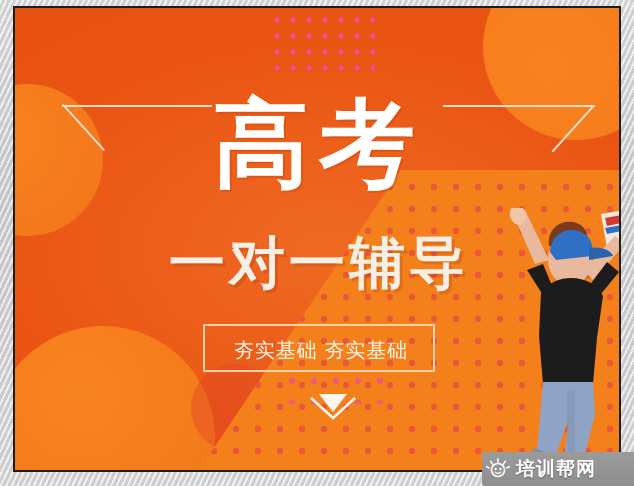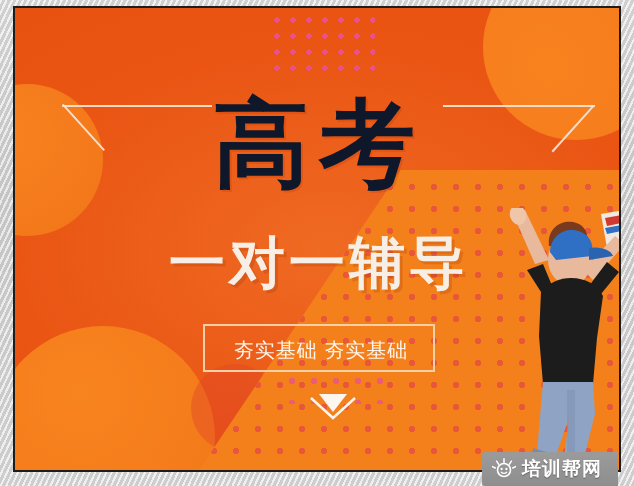--- a/index.html
+++ b/index.html
@@ -97,21 +97,21 @@
   .bracket-right .d{left:150px;top:0;height:62px;transform-origin:top left;transform:rotate(42deg);}
 
   
   .headline{
     position:absolute;left:0;top:0;width:608px;
     text-align:center;
   }
   .title-main{
     position:absolute;left:0;top:88px;width:608px;
     font-size:96px;line-height:96px;font-weight:bold;
-    color:#0f172a;
+    color:#ffffff;
     letter-spacing:10px;
     text-shadow:2px 2px 0 rgba(160,40,0,.18);
     white-space:nowrap;
   }
   .title-sub{
     position:absolute;left:0;top:212px;width:608px;
     font-size:56px;line-height:86px;font-weight:bold;
     color:#f7efe6;
     letter-spacing:4px;
     text-shadow:3px 3px 0 rgba(150,45,5,.22);
@@ -130,24 +130,24 @@
   
   .chev{
     position:absolute;left:290px;top:382px;width:56px;height:30px;
   }
 
   
   .person{position:absolute;left:482px;top:200px;width:140px;height:266px;}
 
   
   .watermark{
-    position:absolute;left:482px;top:452px;width:136px;height:34px;
+    position:absolute;left:482px;top:452px;width:152px;height:34px;
     background:linear-gradient(180deg,#9b9b9b 0%,#8e8e8e 100%);
     border-radius:3px 0 0 3px;
-    display:flex;align-items:center;gap:6px;padding-left:10px;
+    display:flex;align-items:center;gap:6px;padding-left:4px;
     box-sizing:border-box;
   }
   .wm-text{
     color:#ffffff;font-size:19px;font-weight:bold;letter-spacing:1px;
     text-shadow:0 1px 1px rgba(0,0,0,.35);
   }
 </style>
 </head>
 <body>
 

